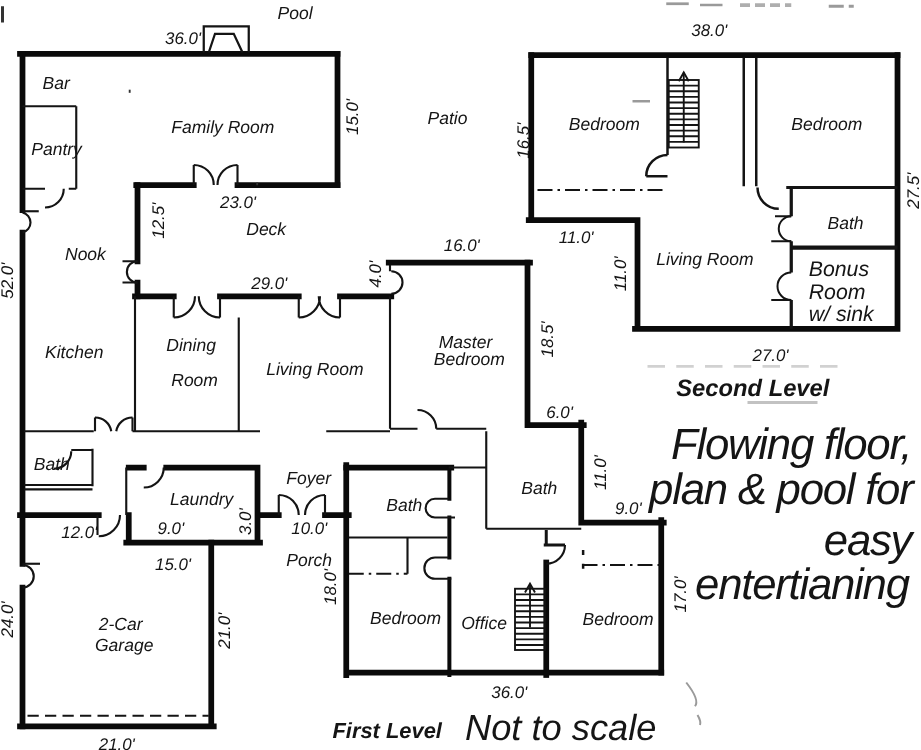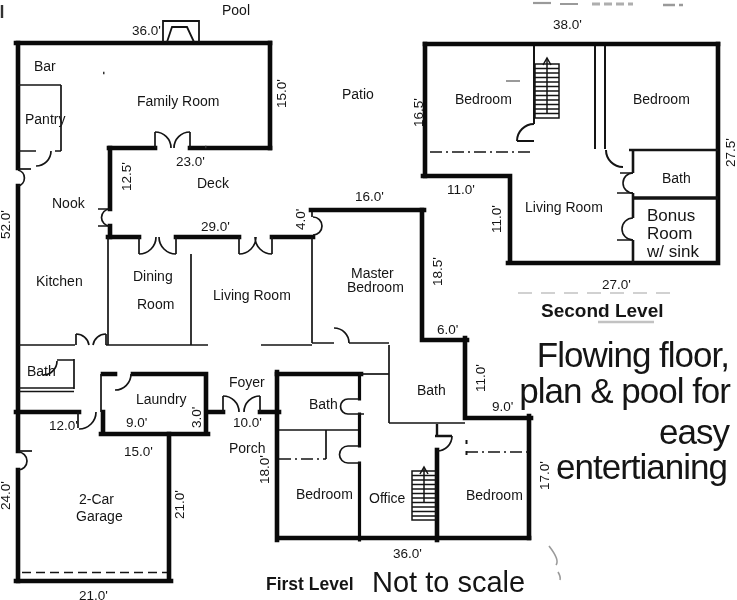--- a/index.html
+++ b/index.html
@@ -1,16 +1,16 @@
 <!DOCTYPE html>
 <html><head>
 <meta charset="utf-8">
 <style>
   html,body{margin:0;padding:0;background:#fff;}
-  #page{position:relative;width:737px;height:600px;background:#fff;overflow:hidden;}
+  #page{position:relative;width:737px;height:600px;background:#fff;overflow:hidden;font-style:italic;}
   svg{position:absolute;left:0;top:0;}
   text{font-family:"Liberation Sans",sans-serif;fill:#151515;}
   .dim{font-size:13.5px;}
   .room{font-size:14px;}
   .big{font-size:35px;letter-spacing:-1px;fill:#1c1c1c;}
   .lvl{font-size:19px;font-weight:bold;}
 </style>
 </head>
 <body>
 <div id="page">

